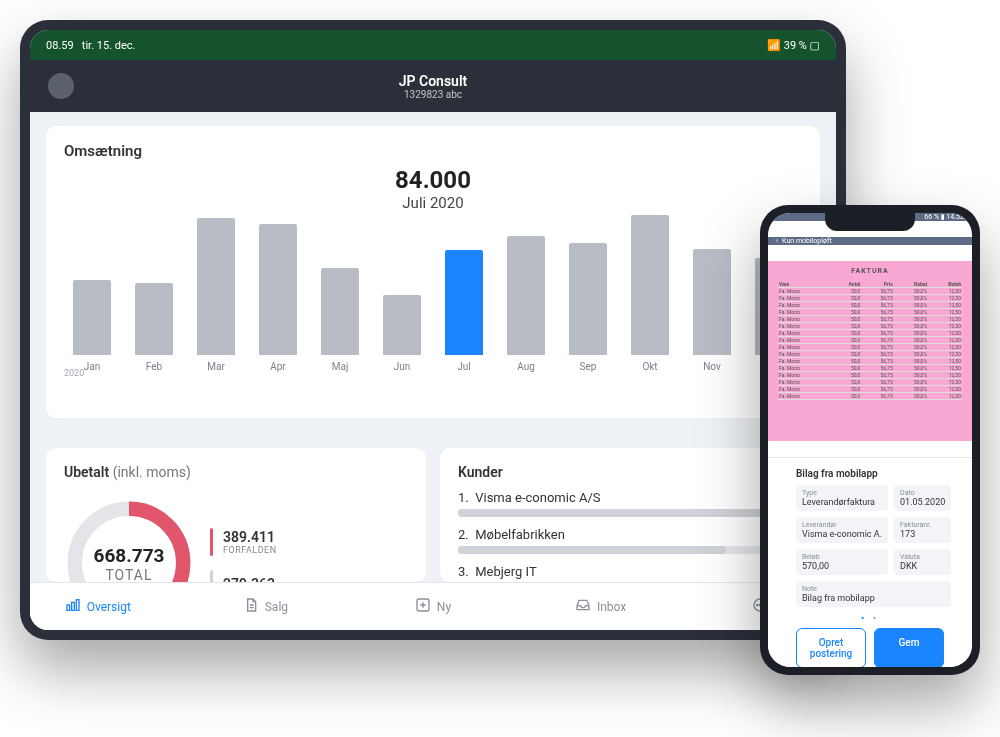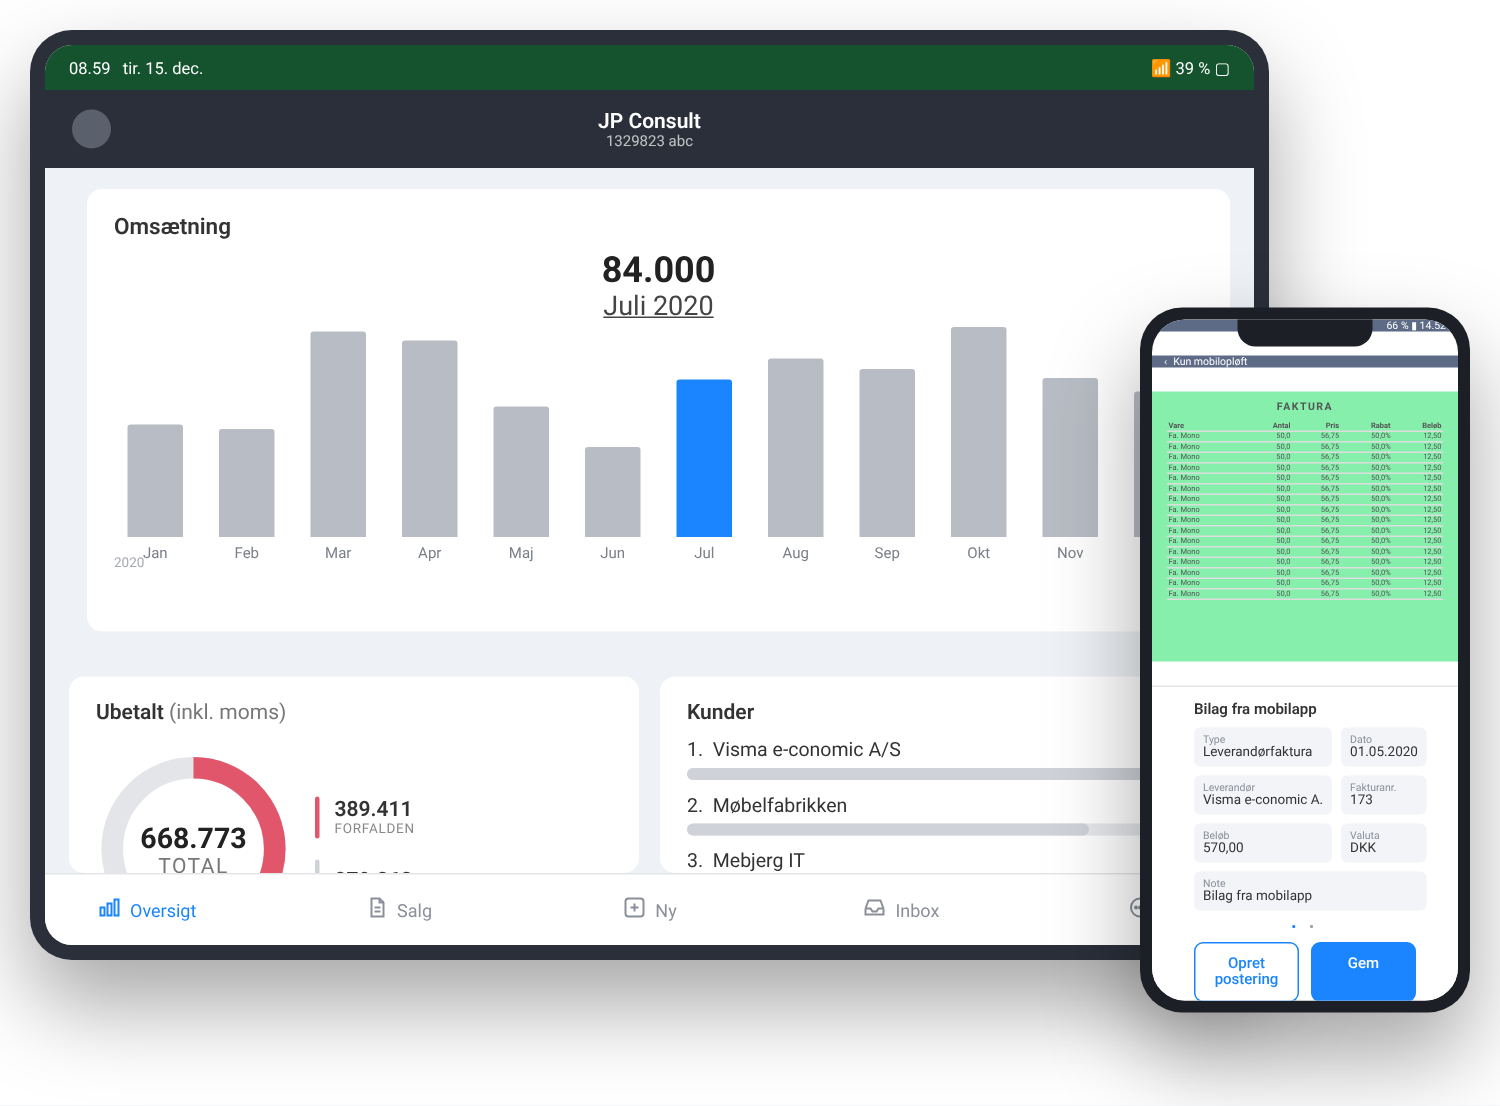--- a/index.html
+++ b/index.html
@@ -70,25 +70,25 @@
     flex-direction: column;
     gap: 14px;
   }
   .card {
     background: #fff;
     border-radius: 10px;
     padding: 16px 18px;
   }
 
   
-  .revenue-card { flex: none; margin-left: 12px; }
+  .revenue-card { flex: none; }
   .revenue-card .title { font-size: 15px; font-weight: 600; color: #333; margin-bottom: 6px; }
   .revenue-center { text-align: center; margin-bottom: 10px; }
   .revenue-value { font-size: 24px; font-weight: 700; color: #222; }
-  .revenue-month { font-size: 18px; color: #444; text-decoration: underline; }
+  .revenue-month { font-size: 15px; color: #444; }
   .chart-wrap { height: 180px; position: relative; }
   .bars {
     display: flex;
     align-items: flex-end;
     height: 150px;
     gap: 14px;
     padding: 0 4px;
   }
   .bar-col { flex: 1; display: flex; flex-direction: column; align-items: center; }
   .bar { width: 80%; background: #b8bcc4; border-radius: 2px 2px 0 0; }
@@ -201,21 +201,21 @@
     gap: 4px;
   }
 
   .invoice-preview {
     flex: none;
     height: 180px;
     padding: 6px 10px;
     font-size: 5px;
     color: #555;
     overflow: hidden;
-    background: #86efac;
+    background: #f9a8d4;
   }
   .invoice-preview .inv-title { text-align: center; font-weight: 700; font-size: 7px; letter-spacing: 1px; margin-bottom: 4px; }
   .inv-table { width: 100%; border-collapse: collapse; }
   .inv-table th, .inv-table td { padding: 0 1px; text-align: right; font-size: 5px; }
   .inv-table th:first-child, .inv-table td:first-child { text-align: left; }
   .inv-table tr { border-bottom: .5px solid #ddd; }
 
   .phone-form {
     flex: 1;
     background: #fff;

